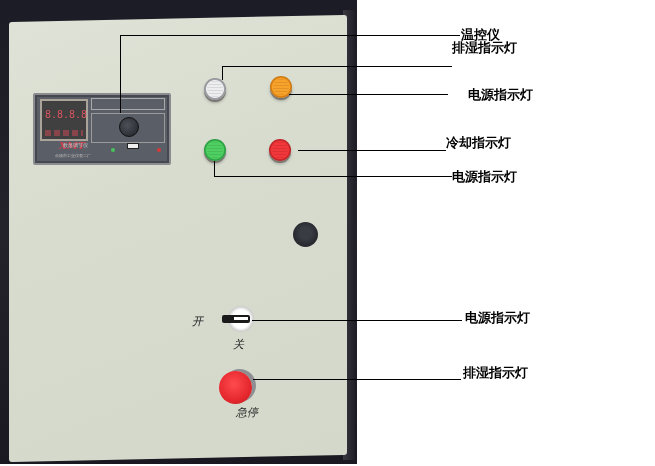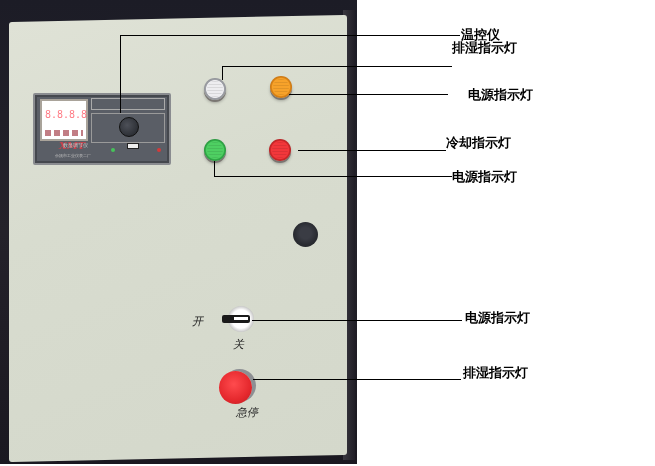--- a/index.html
+++ b/index.html
@@ -2,21 +2,21 @@
 <html><head>
 <meta charset="utf-8">
 <style>
   html,body{margin:0;padding:0;}
   body{width:655px;height:466px;position:relative;overflow:hidden;background:#ffffff;font-family:"DejaVu Sans",sans-serif;}
   .photo{position:absolute;left:0;top:0;width:357px;height:464px;background:linear-gradient(180deg,#1c1c26 0%,#24222a 50%,#1a1820 100%);}
   .panel{position:absolute;left:9px;top:22px;width:338px;height:440px;background:linear-gradient(160deg,#dfe2d6 0%,#d8dccf 40%,#d4d8cb 100%);border-radius:3px;transform:skewY(-1.2deg);transform-origin:left top;}
   .panel-shadow{position:absolute;left:343px;top:10px;width:12px;height:450px;background:linear-gradient(90deg,#3a3840,#201e26);}
   
   .ctrl{position:absolute;left:33px;top:93px;width:134px;height:68px;background:#5a5e66;border:2px solid #8a8c90;border-radius:2px;box-shadow:inset 0 0 0 2px #45484e;}
-  .ctrl .disp{position:absolute;left:5px;top:4px;width:44px;height:38px;background:#ffffff;border:2px solid #a9a39a;}
+  .ctrl .disp{position:absolute;left:5px;top:4px;width:44px;height:38px;background:#404040;border:2px solid #a9a39a;}
   .ctrl .disp .digits{position:absolute;left:3px;top:8px;color:#ff5a66;font-family:"DejaVu Sans Mono",monospace;font-size:10px;letter-spacing:0px;opacity:.8;}
   .ctrl .disp .bars{position:absolute;left:3px;bottom:3px;width:38px;height:6px;background:repeating-linear-gradient(90deg,#a84650 0 6px,transparent 6px 9px);opacity:.7;}
   .ctrl .logo{position:absolute;left:24px;top:45px;color:#c7414c;font-style:italic;font-family:"DejaVu Serif",serif;font-size:10px;font-weight:bold;}
   .ctrl .sub{position:absolute;left:28px;top:47px;color:#c9c9c9;font-size:5px;}
   .ctrl .maker{position:absolute;left:20px;top:58px;color:#bfbfbf;font-size:4px;}
   .ctrl .topbox{position:absolute;left:56px;top:3px;width:72px;height:10px;border:1px solid #aaa;}
   .ctrl .knobbox{position:absolute;left:56px;top:18px;width:72px;height:28px;border:1px solid #9a9a9a;}
   .ctrl .knob{position:absolute;left:84px;top:22px;width:18px;height:18px;border-radius:50%;background:radial-gradient(circle at 40% 40%,#4d5058,#202328);border:1px solid #111;}
   .ctrl .led-g{position:absolute;left:76px;top:53px;width:4px;height:4px;border-radius:50%;background:#46c35a;}
   .ctrl .led-r{position:absolute;left:122px;top:53px;width:4px;height:4px;border-radius:50%;background:#d43a3a;}

